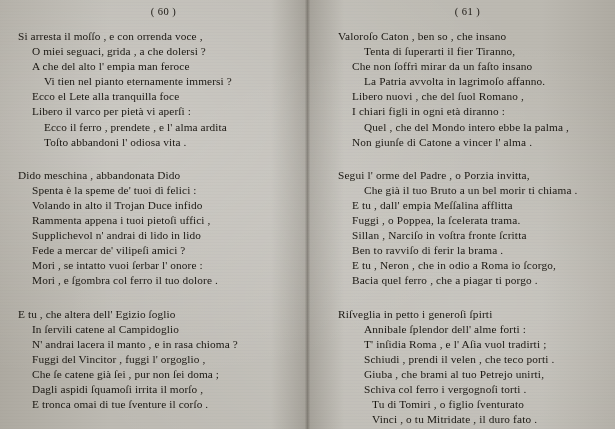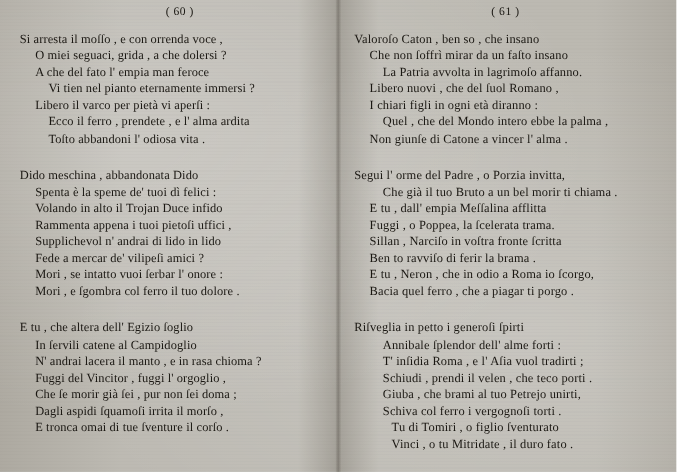--- a/index.html
+++ b/index.html
@@ -36,21 +36,21 @@
     background: linear-gradient(90deg, rgba(90,84,74,0.05), rgba(70,64,56,0.35), rgba(90,84,74,0.05));
     pointer-events: none;
   }
   .col {
     position: absolute;
     top: 0;
     height: 429px;
     box-sizing: border-box;
   }
   .col-left  { left: 0px;   width: 331px; padding: 6px 10px 0 6px; }
-  .col-right { left: 310px; width: 305px; padding: 6px 6px 0 0; }
+  .col-right { left: 310px; width: 305px; padding: 6px 6px 0 16px; }
 
   .folio {
     text-align: center;
     font-size: 10.5px;
     letter-spacing: 0.5px;
     margin: 0 0 9px 0;
     height: 14px;
   }
 
   .stanza {
@@ -88,53 +88,55 @@
 
 <div class="page">
   <div class="gutter"></div>
 
   <div class="col col-left">
     <div class="folio">( 60 )</div>
     <div id="left-stanzas">
         <div class="stanza">
           <p class="line i0">Si arresta il moſſo , e con orrenda voce ,</p>
           <p class="line i1">O miei seguaci, grida , a che dolersi ?</p>
-          <p class="line i1">A che del fato l' empia man feroce</p>
+          <p class="line i1">A che del alto l' empia man feroce</p>
           <p class="line i2">Vi tien nel pianto eternamente immersi ?</p>
+          <p class="line i1">Ecco el Lete alla tranquilla foce</p>
           <p class="line i1">Libero il varco per pietà vi aperſi :</p>
           <p class="line i2">Ecco il ferro , prendete , e l' alma ardita</p>
           <p class="line i2">Toſto abbandoni l' odiosa vita .</p>
         </div>
         <div class="stanza">
           <p class="line i0">Dido meschina , abbandonata Dido</p>
           <p class="line i1">Spenta è la speme de' tuoi dì felici :</p>
           <p class="line i1">Volando in alto il Trojan Duce infido</p>
           <p class="line i1">Rammenta appena i tuoi pietoſi uffici ,</p>
           <p class="line i1">Supplichevol n' andrai di lido in lido</p>
           <p class="line i1">Fede a mercar de' vilipeſi amici ?</p>
           <p class="line i1">Mori , se intatto vuoi ſerbar l' onore :</p>
           <p class="line i1">Mori , e ſgombra col ferro il tuo dolore .</p>
         </div>
         <div class="stanza">
           <p class="line i0">E tu , che altera dell' Egizio ſoglio</p>
           <p class="line i1">In ſervili catene al Campidoglio</p>
           <p class="line i1">N' andrai lacera il manto , e in rasa chioma ?</p>
           <p class="line i1">Fuggi del Vincitor , fuggi l' orgoglio ,</p>
-          <p class="line i1">Che ſe morir già ſei , pur non ſei doma ;</p>
+          <p class="line i1">Che ſe catene già ſei , pur non ſei doma ;</p>
           <p class="line i1">Dagli aspidi ſquamoſi irrita il morſo ,</p>
           <p class="line i1">E tronca omai di tue ſventure il corſo .</p>
         </div>
       </div>
   </div>
 
   <div class="col col-right">
     <div class="folio">( 61 )</div>
     <div id="right-stanzas">
         <div class="stanza">
           <p class="line i0">Valoroſo Caton , ben so , che insano</p>
+          <p class="line i2">Tenta di ſuperarti il fier Tiranno,</p>
           <p class="line i1">Che non ſoffrì mirar da un faſto insano</p>
           <p class="line i2">La Patria avvolta in lagrimoſo affanno.</p>
           <p class="line i1">Libero nuovi , che del ſuol Romano ,</p>
           <p class="line i1">I chiari figli in ogni età diranno :</p>
           <p class="line i2">Quel , che del Mondo intero ebbe la palma ,</p>
           <p class="line i1">Non giunſe di Catone a vincer l' alma .</p>
         </div>
         <div class="stanza">
           <p class="line i0">Segui l' orme del Padre , o Porzia invitta,</p>
           <p class="line i2">Che già il tuo Bruto a un bel morir ti chiama .</p>

